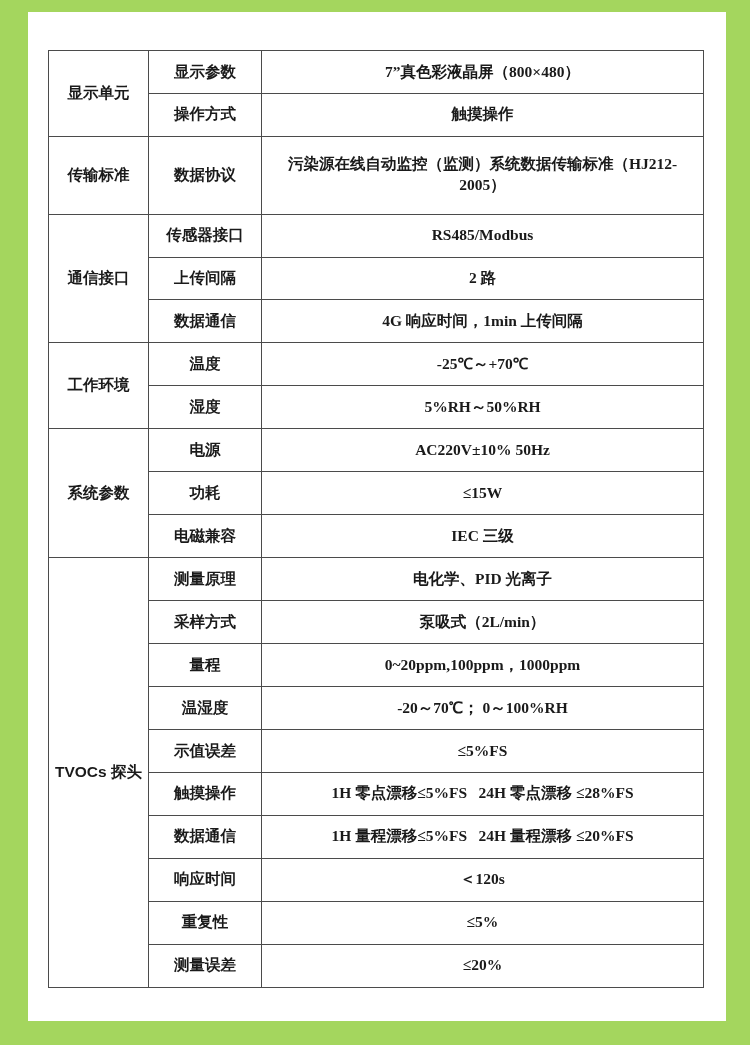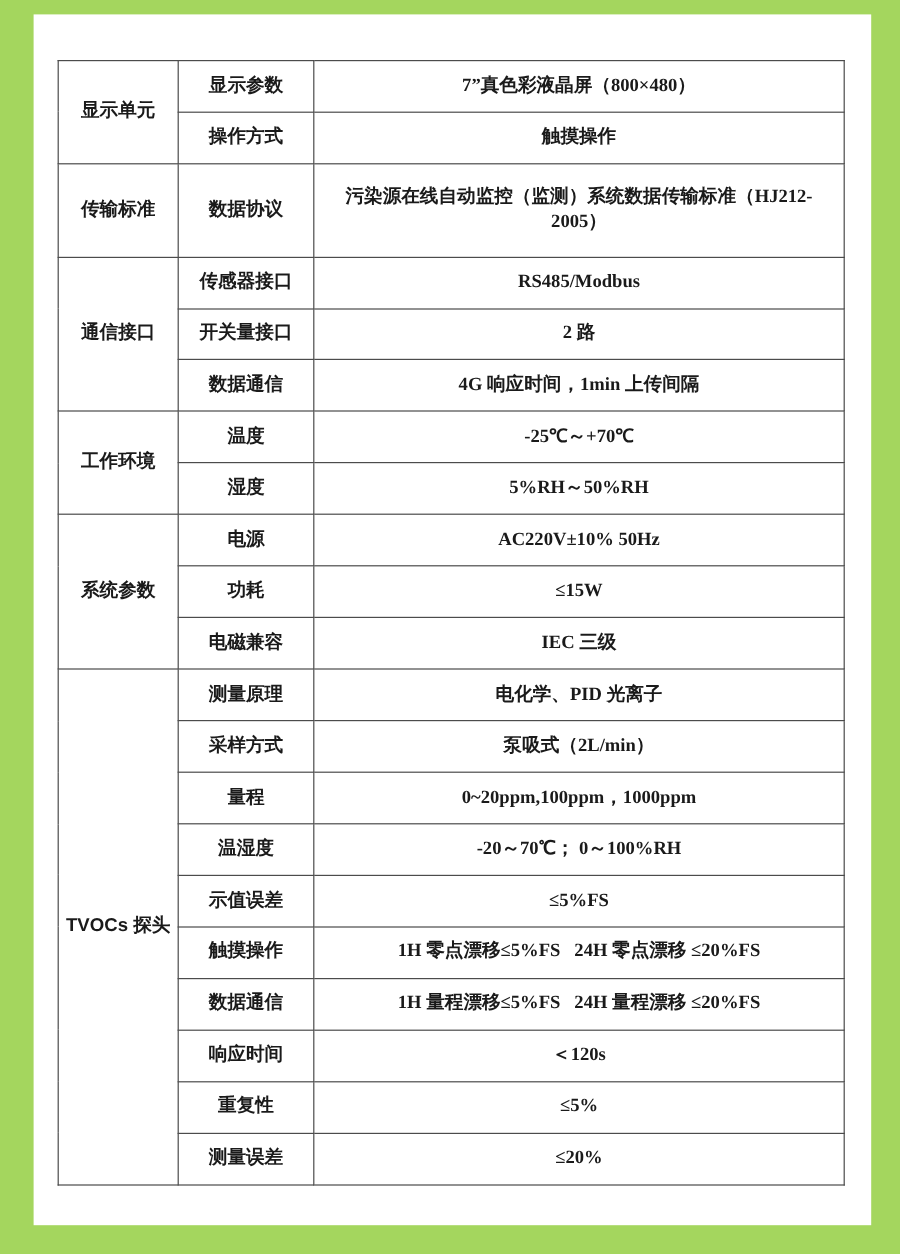--- a/index.html
+++ b/index.html
@@ -72,21 +72,21 @@
           <td class="param">数据协议</td>
           <td class="val">污染源在线自动监控（监测）系统数据传输标准（HJ212-2005）</td>
         </tr>
 
         <tr>
           <td class="cat" rowspan="3">通信接口</td>
           <td class="param">传感器接口</td>
           <td class="val">RS485/Modbus</td>
         </tr>
         <tr>
-          <td class="param">开关量接口</td>
+          <td class="param">上传间隔</td>
           <td class="val">2 路</td>
         </tr>
         <tr>
           <td class="param">数据通信</td>
           <td class="val">4G 响应时间，1min 上传间隔</td>
         </tr>
 
         <tr>
           <td class="cat" rowspan="2">工作环境</td>
           <td class="param">温度</td>
@@ -127,21 +127,21 @@
         <tr>
           <td class="param">温湿度</td>
           <td class="val">-20～70℃； 0～100%RH</td>
         </tr>
         <tr>
           <td class="param">示值误差</td>
           <td class="val">≤5%FS</td>
         </tr>
         <tr>
           <td class="param">触摸操作</td>
-          <td class="val">1H 零点漂移≤5%FS   24H 零点漂移 ≤20%FS</td>
+          <td class="val">1H 零点漂移≤5%FS   24H 零点漂移 ≤28%FS</td>
         </tr>
         <tr>
           <td class="param">数据通信</td>
           <td class="val">1H 量程漂移≤5%FS   24H 量程漂移 ≤20%FS</td>
         </tr>
         <tr>
           <td class="param">响应时间</td>
           <td class="val">＜120s</td>
         </tr>
         <tr>

